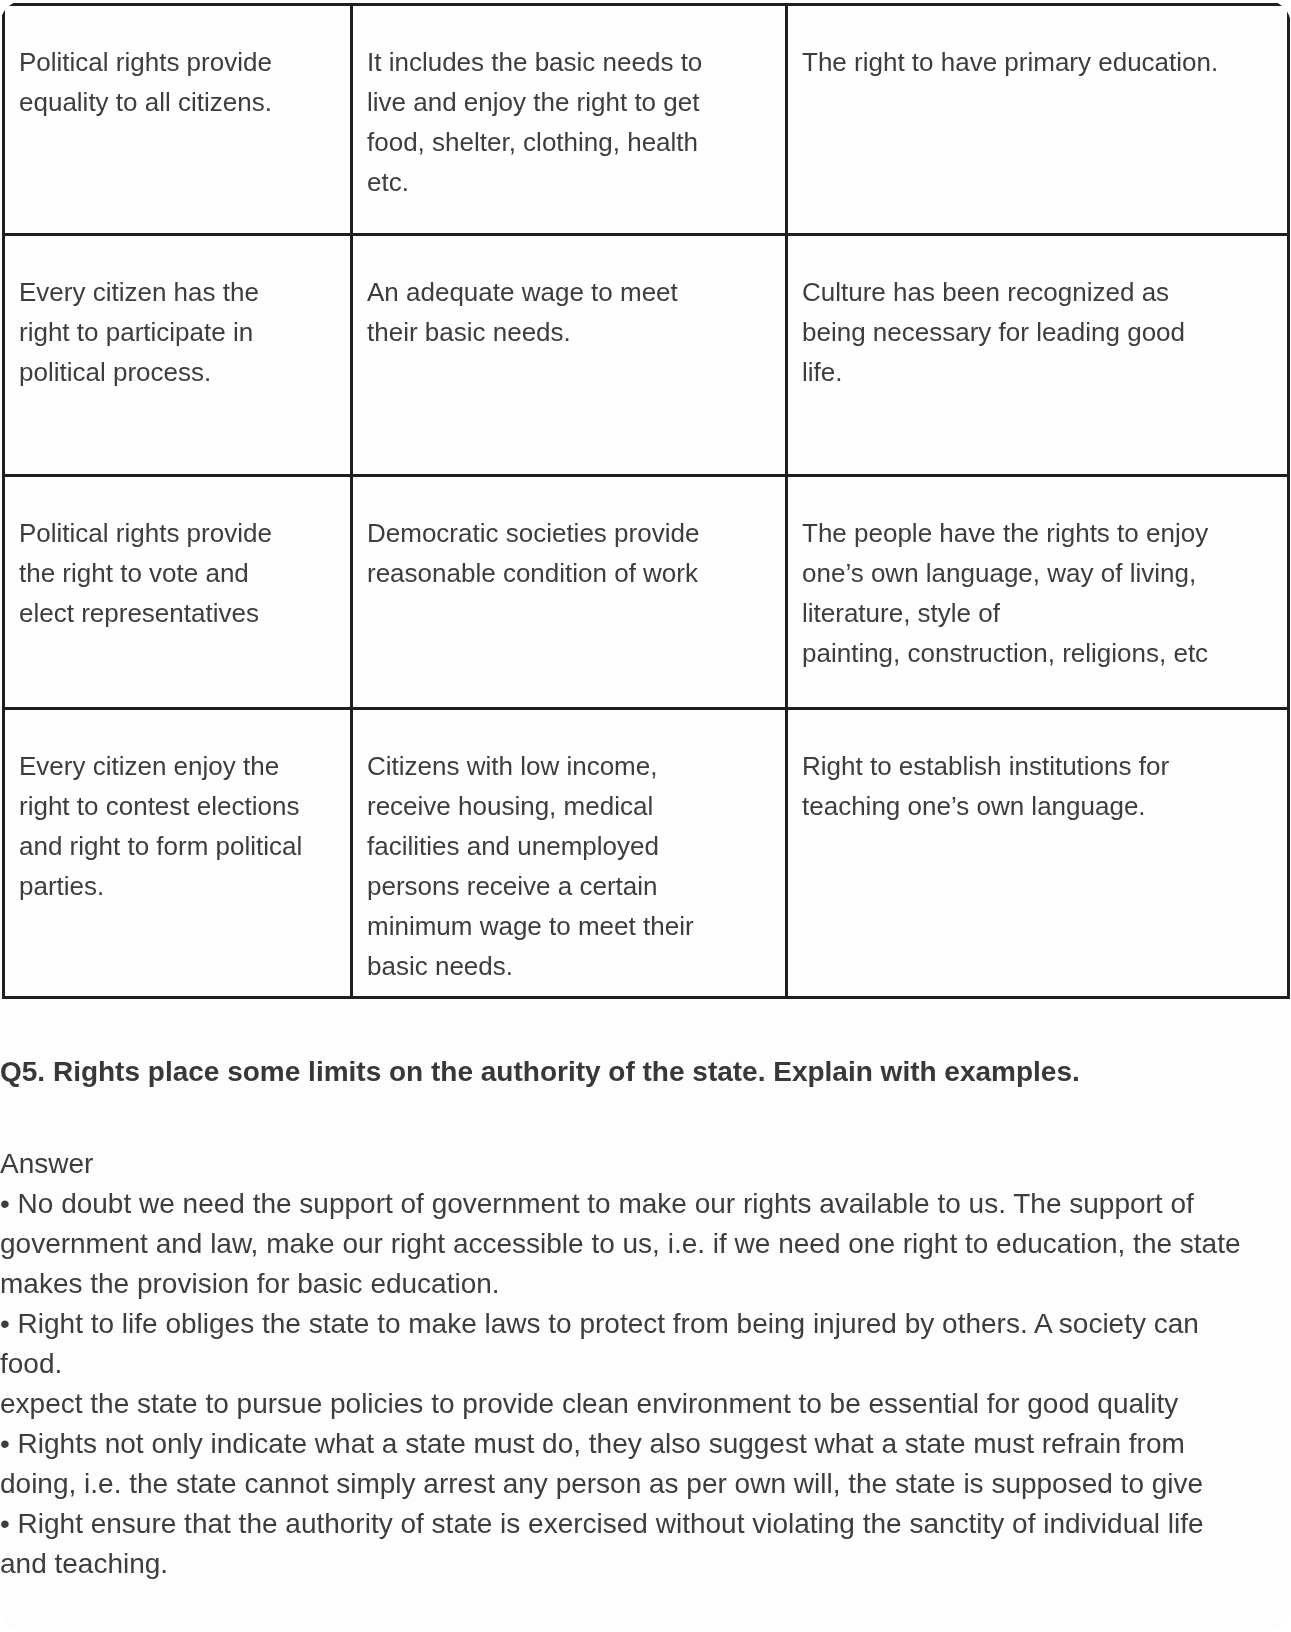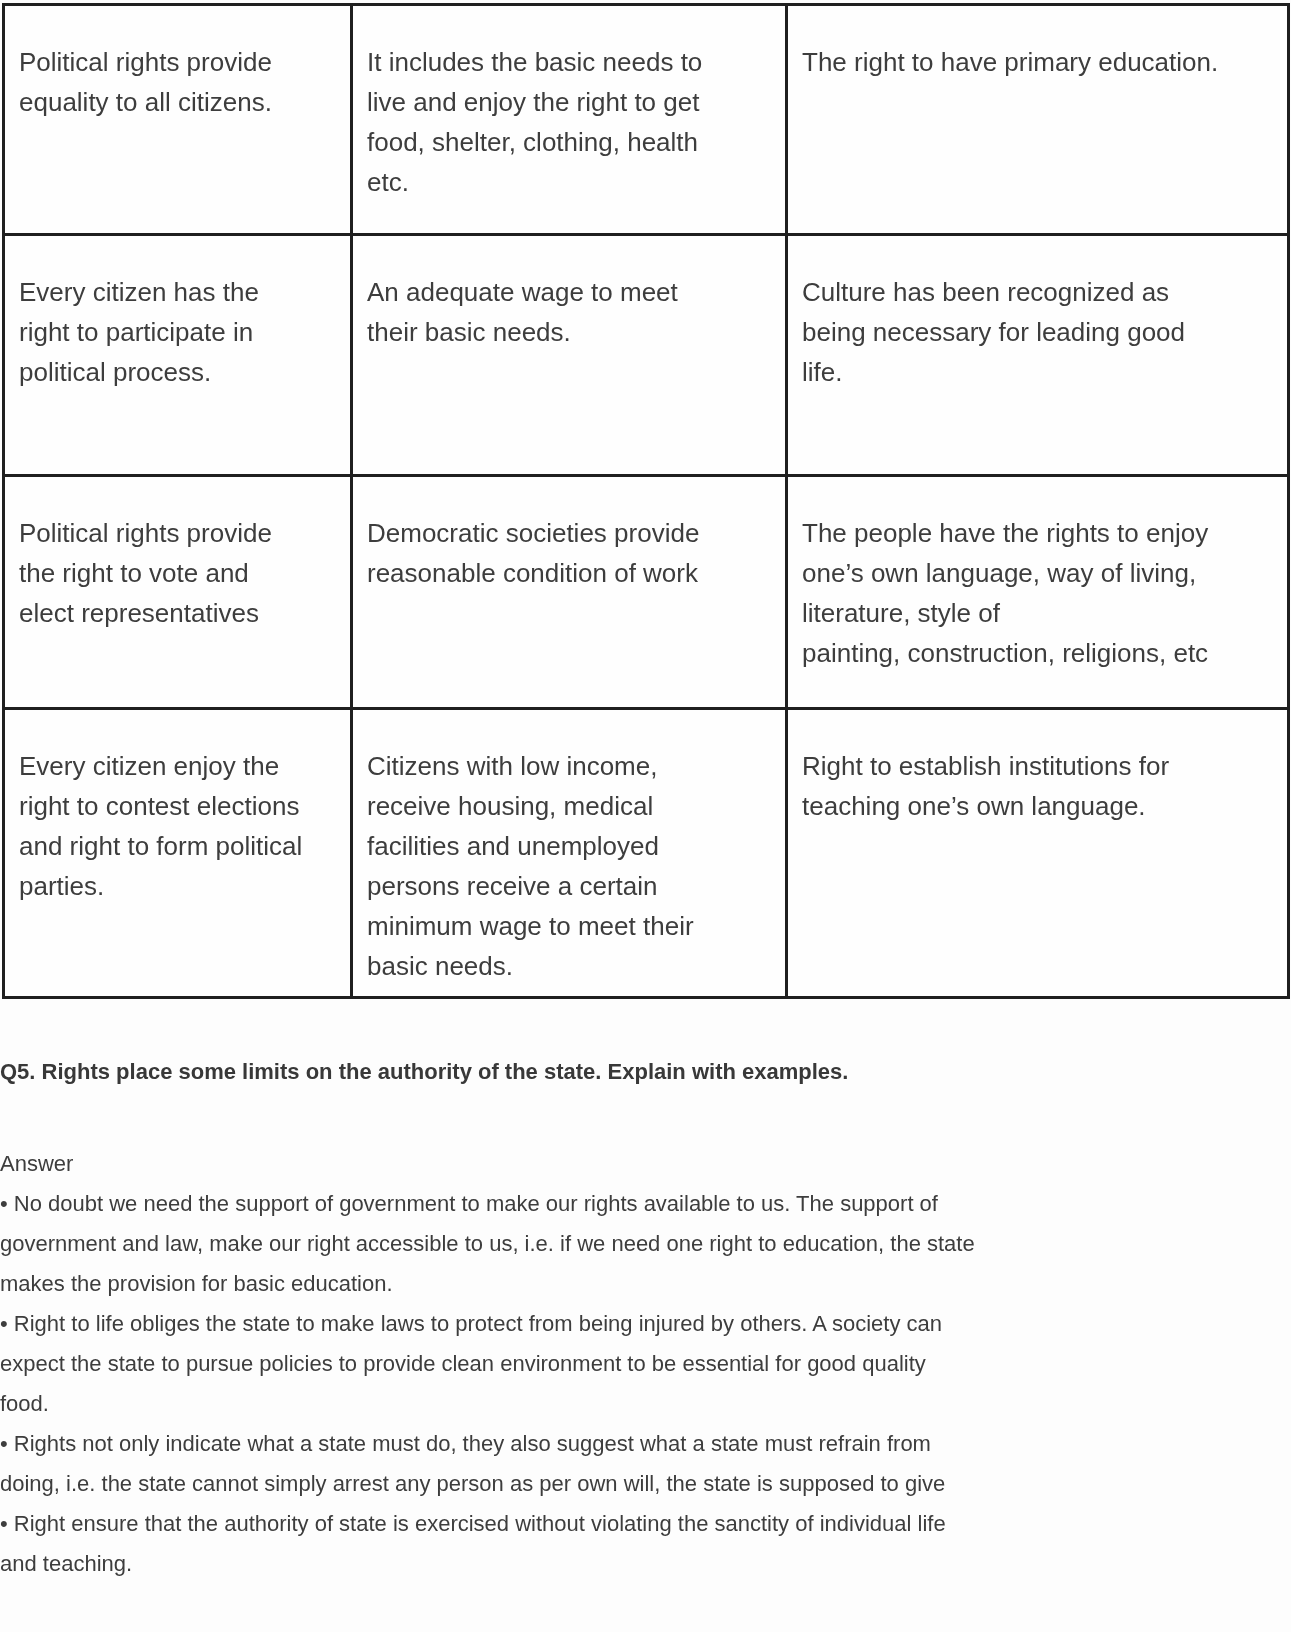--- a/index.html
+++ b/index.html
@@ -4,20 +4,21 @@
 <style>
   html,body{margin:0;padding:0;background:#ffffff;}
   .page{
     position:relative;
     width:1291px;
     height:1632px;
     background:#fdfdfd;
     overflow:hidden;
     font-family:"Liberation Sans", sans-serif;
     color:#3d3d3d;
+    border-radius:25px;
   }
   table.grid{
     position:absolute;
     left:2px;
     top:3px;
     border-collapse:collapse;
     table-layout:fixed;
   }
   .grid td{
     border:3px solid #1f1f1f;
@@ -31,21 +32,21 @@
   .grid tr.r0{height:230px;}
   .grid tr.r1{height:241px;}
   .grid tr.r2{height:233px;}
   .grid tr.r3{height:285px;}
   .line{white-space:nowrap;}
   .qa{
     position:absolute;
     left:0;
     top:1052px;
     width:1291px;
-    font-size:22px;
+    font-size:28px;
     line-height:40px;
   }
   .question{
     font-weight:bold;
     color:#383838;
     white-space:nowrap;
   }
   .answer-label{
     margin-top:52px;
   }
@@ -134,22 +135,22 @@
   </table>
 
   <div class="qa">
     <div class="question">Q5. Rights place some limits on the authority of the state. Explain with examples.</div>
     <div class="answer-label">Answer</div>
     <div class="answer-body">
         <div class="line">• No doubt we need the support of government to make our rights available to us. The support of</div>
         <div class="line">government and law, make our right accessible to us, i.e. if we need one right to education, the state</div>
         <div class="line">makes the provision for basic education.</div>
         <div class="line">• Right to life obliges the state to make laws to protect from being injured by others. A society can</div>
+        <div class="line">food.</div>
         <div class="line">expect the state to pursue policies to provide clean environment to be essential for good quality</div>
-        <div class="line">food.</div>
         <div class="line">• Rights not only indicate what a state must do, they also suggest what a state must refrain from</div>
         <div class="line">doing, i.e. the state cannot simply arrest any person as per own will, the state is supposed to give</div>
         <div class="line">• Right ensure that the authority of state is exercised without violating the sanctity of individual life</div>
         <div class="line">and teaching.</div>
       </div>
   </div>
 
 </div>
 
 </body></html>

